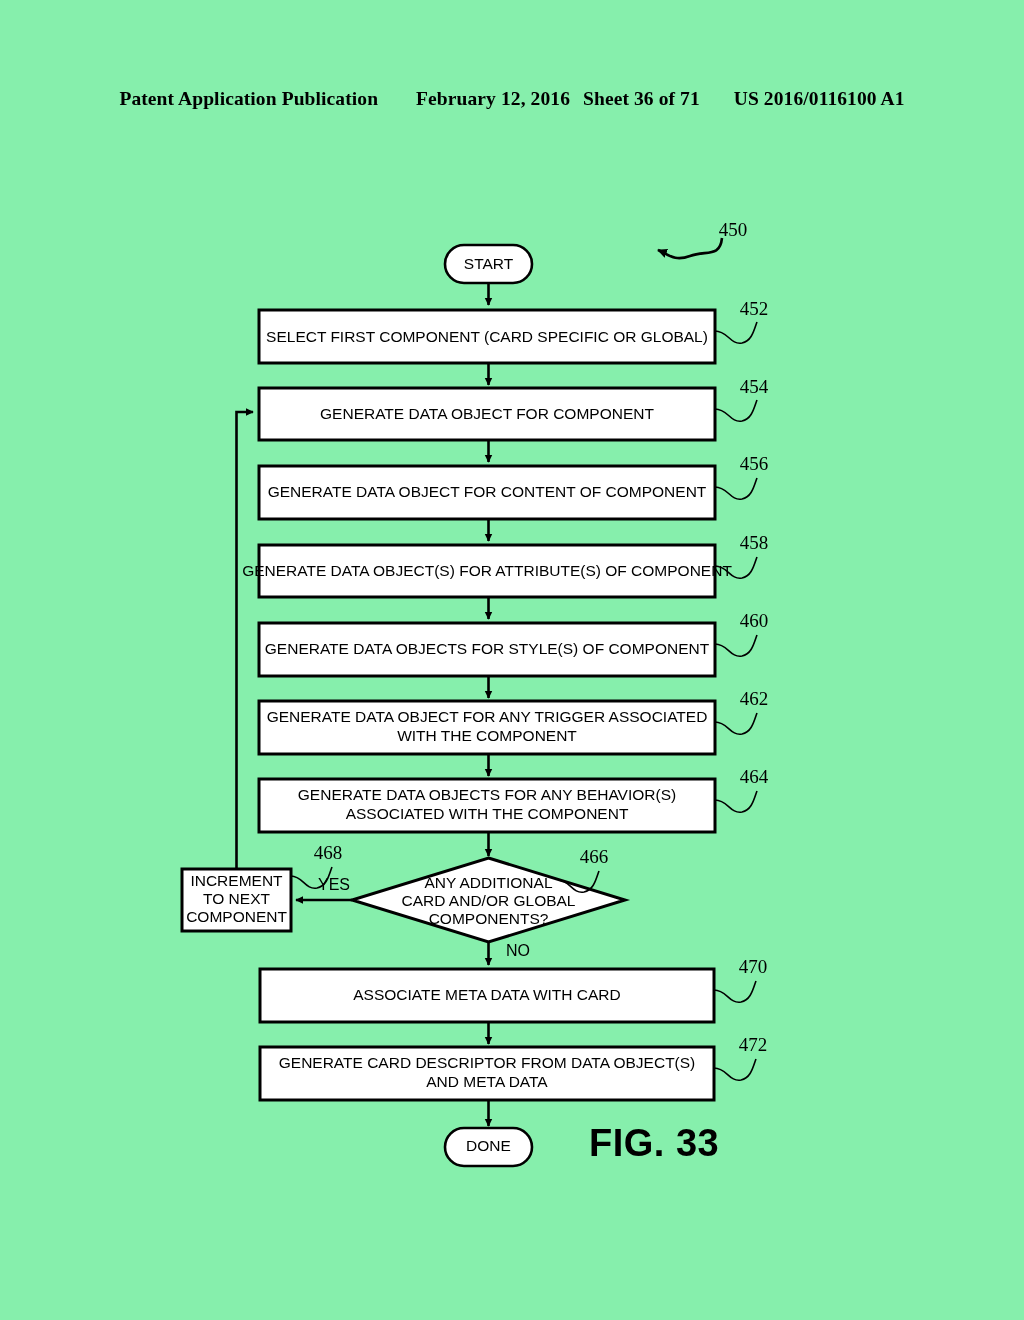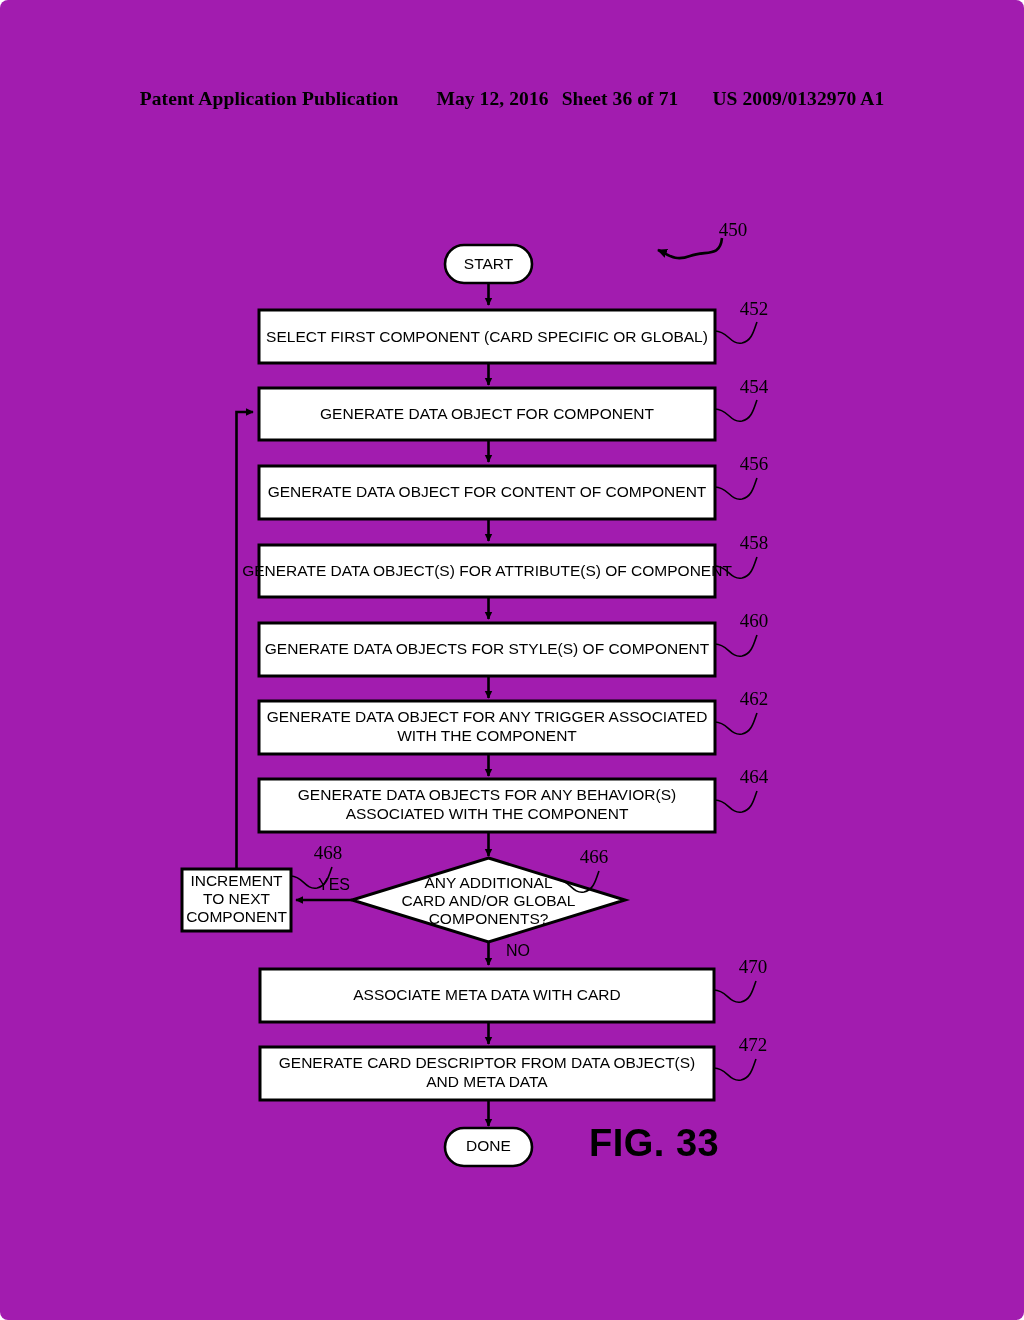--- a/index.html
+++ b/index.html
@@ -12,22 +12,21 @@
     width: 1024px;
     height: 1320px;
     position: relative;
     font-family: "Liberation Sans", sans-serif;
     color: #000000;
     overflow: hidden;
   }
   .page {
     position: absolute;
     inset: 0;
-    background: #a21caf;
-    border-radius: 8px;
+    background: #86efac;
   }
   
   .header {
     position: absolute;
     top: 82px;
     left: 0;
     width: 1024px;
     height: 34px;
     display: flex;
     align-items: center;
@@ -118,25 +117,25 @@
   }
 </style>
 </head>
 <body>
 
 <div class="page">
 
   <div class="header">
     <span>Patent Application Publication</span>
     <span class="hgap-a"></span>
-    <span>May 12, 2016</span>
+    <span>February 12, 2016</span>
     <span class="hgap-b"></span>
     <span>Sheet 36 of 71</span>
     <span class="hgap-c"></span>
-    <span>US 2009/0132970 A1</span>
+    <span>US 2016/0116100 A1</span>
   </div>
 
   <svg id="figure-canvas" viewBox="0 0 1024 1320">
     <defs>
       <marker id="arrowhead" markerWidth="9" markerHeight="9" refX="7.2" refY="4.5" orient="auto" markerUnits="userSpaceOnUse">
         <path d="M0,0.7 L8,4.5 L0,8.3 z" fill="#000000"></path>
       </marker>
       <marker id="arrowhead-small" markerWidth="11" markerHeight="11" refX="9" refY="5.5" orient="auto" markerUnits="userSpaceOnUse">
         <path d="M0,0.8 L10,5.5 L0,10.2 z" fill="#000000"></path>
       </marker>

